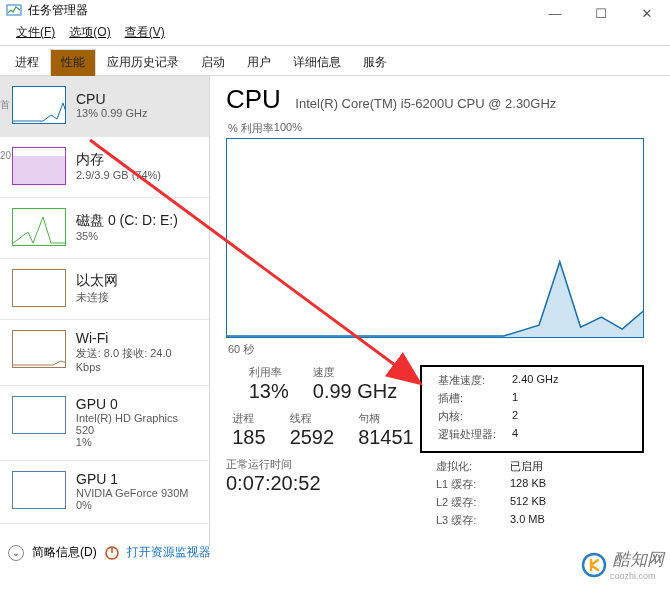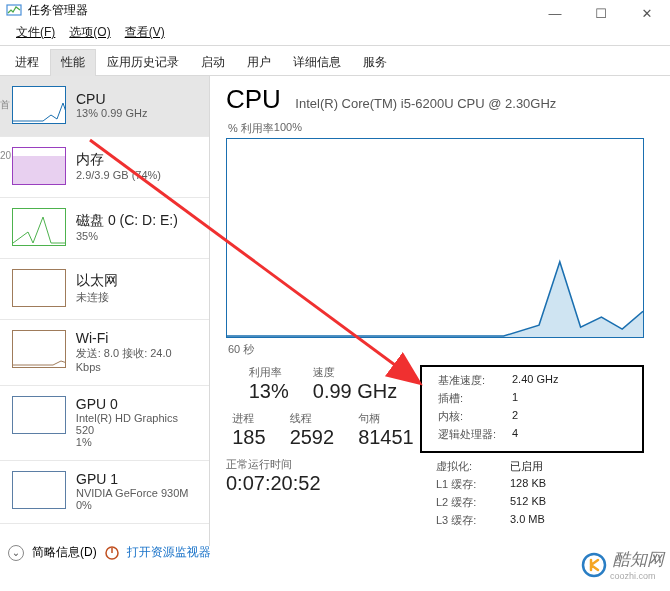--- a/index.html
+++ b/index.html
@@ -12,21 +12,21 @@
 .winbtns { display: flex; }
 .winbtn { width: 46px; height: 22px; display: flex; align-items: center; justify-content: center; font-size: 13px; color: #555; }
 
 
 .menubar { display: flex; padding: 2px 8px 4px 16px; gap: 14px; border-bottom: 1px solid #d9d9d9; text-decoration: underline; }
 .menubar span { font-size: 12px; color: #222; }
 
 
 .tabs { display: flex; border-bottom: 1px solid #d9d9d9; padding: 0 4px; margin-top: 2px; }
 .tab { padding: 4px 10px 5px 10px; font-size: 12px; color: #222; border: 1px solid transparent; border-bottom: none; position: relative; top: 1px; }
-.tab.active { border-color: #d9d9d9; background: #e5e5e5; }
+.tab.active { border-color: #d9d9d9; background: #a16207; }
 
 
 .main { display: flex; height: 470px; }
 .sidebar { width: 210px; border-right: 1px solid #d9d9d9; overflow: hidden; }
 .sideitem { display: flex; gap: 10px; padding: 10px 10px 12px 12px; border-bottom: 1px solid #e8e8e8; }
 .sideitem.selected { background: #e6e6e6; }
 .mini { width: 54px; height: 38px; border: 1px solid #1a6fb0; background: #fff; position: relative; overflow: hidden; }
 .mini.purple { border-color: #993fbf; }
 .mini.green { border-color: #4db24d; }
 .mini.brown { border-color: #9f7b5a; }

